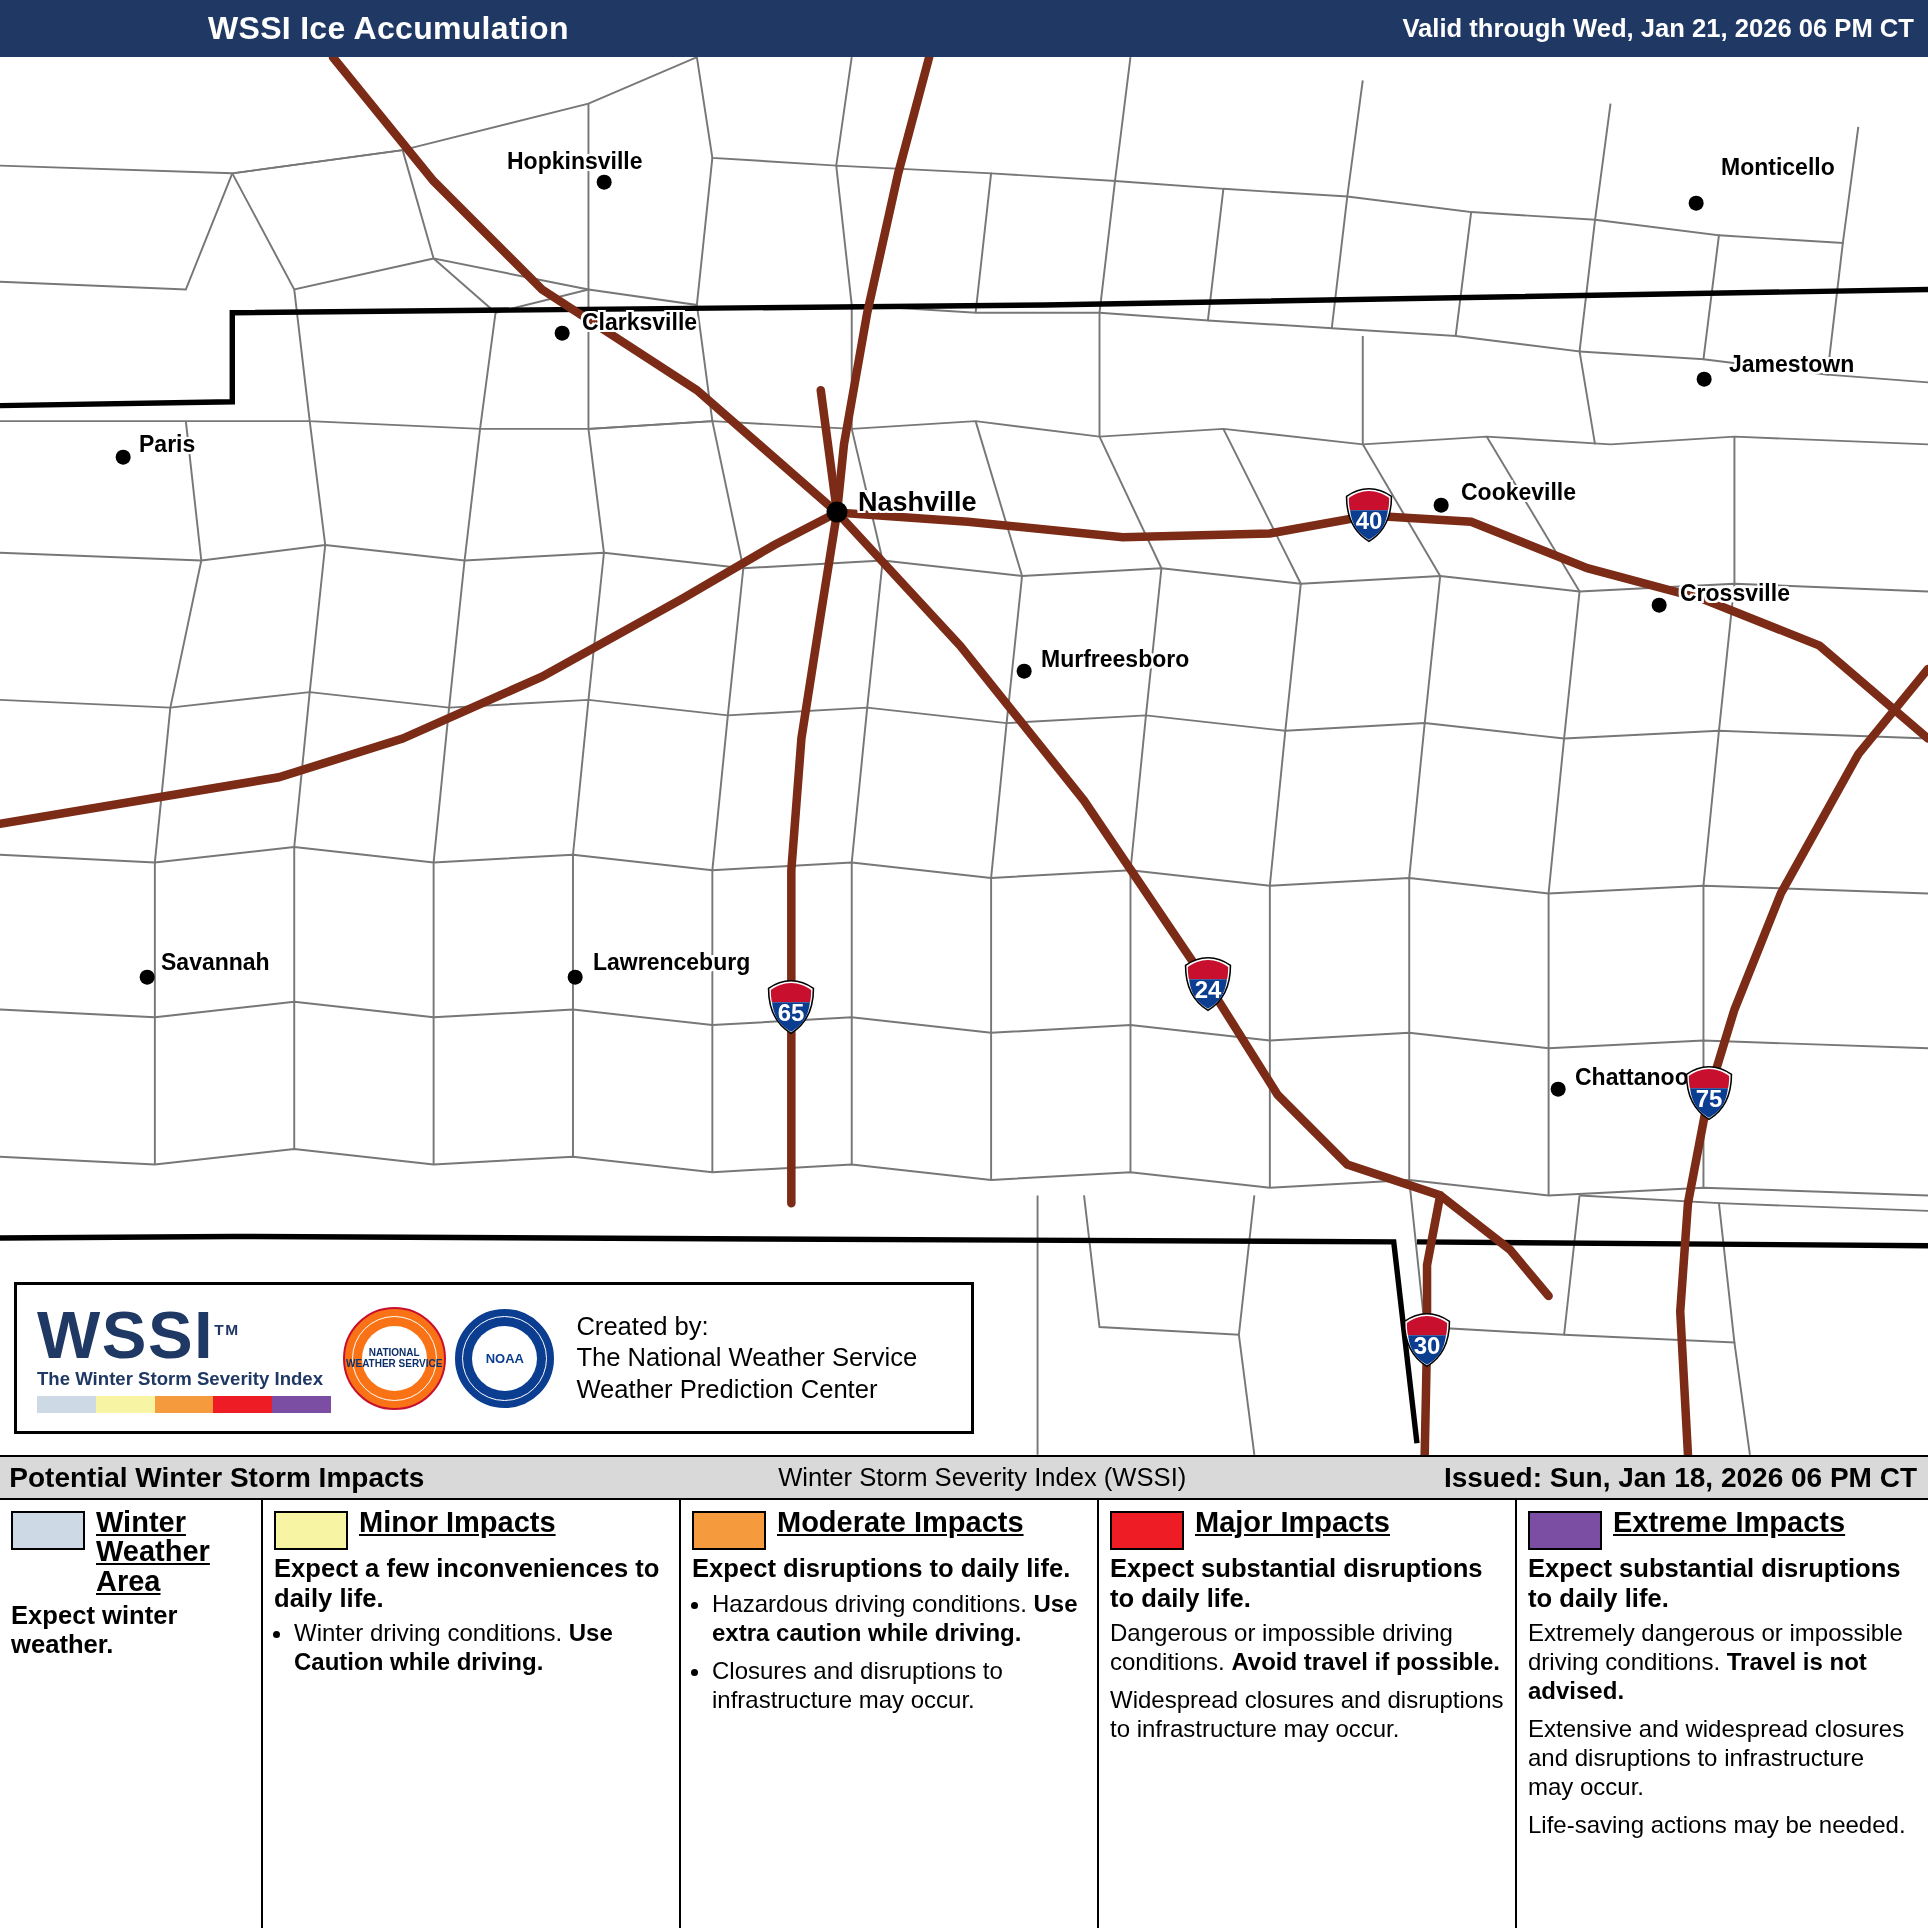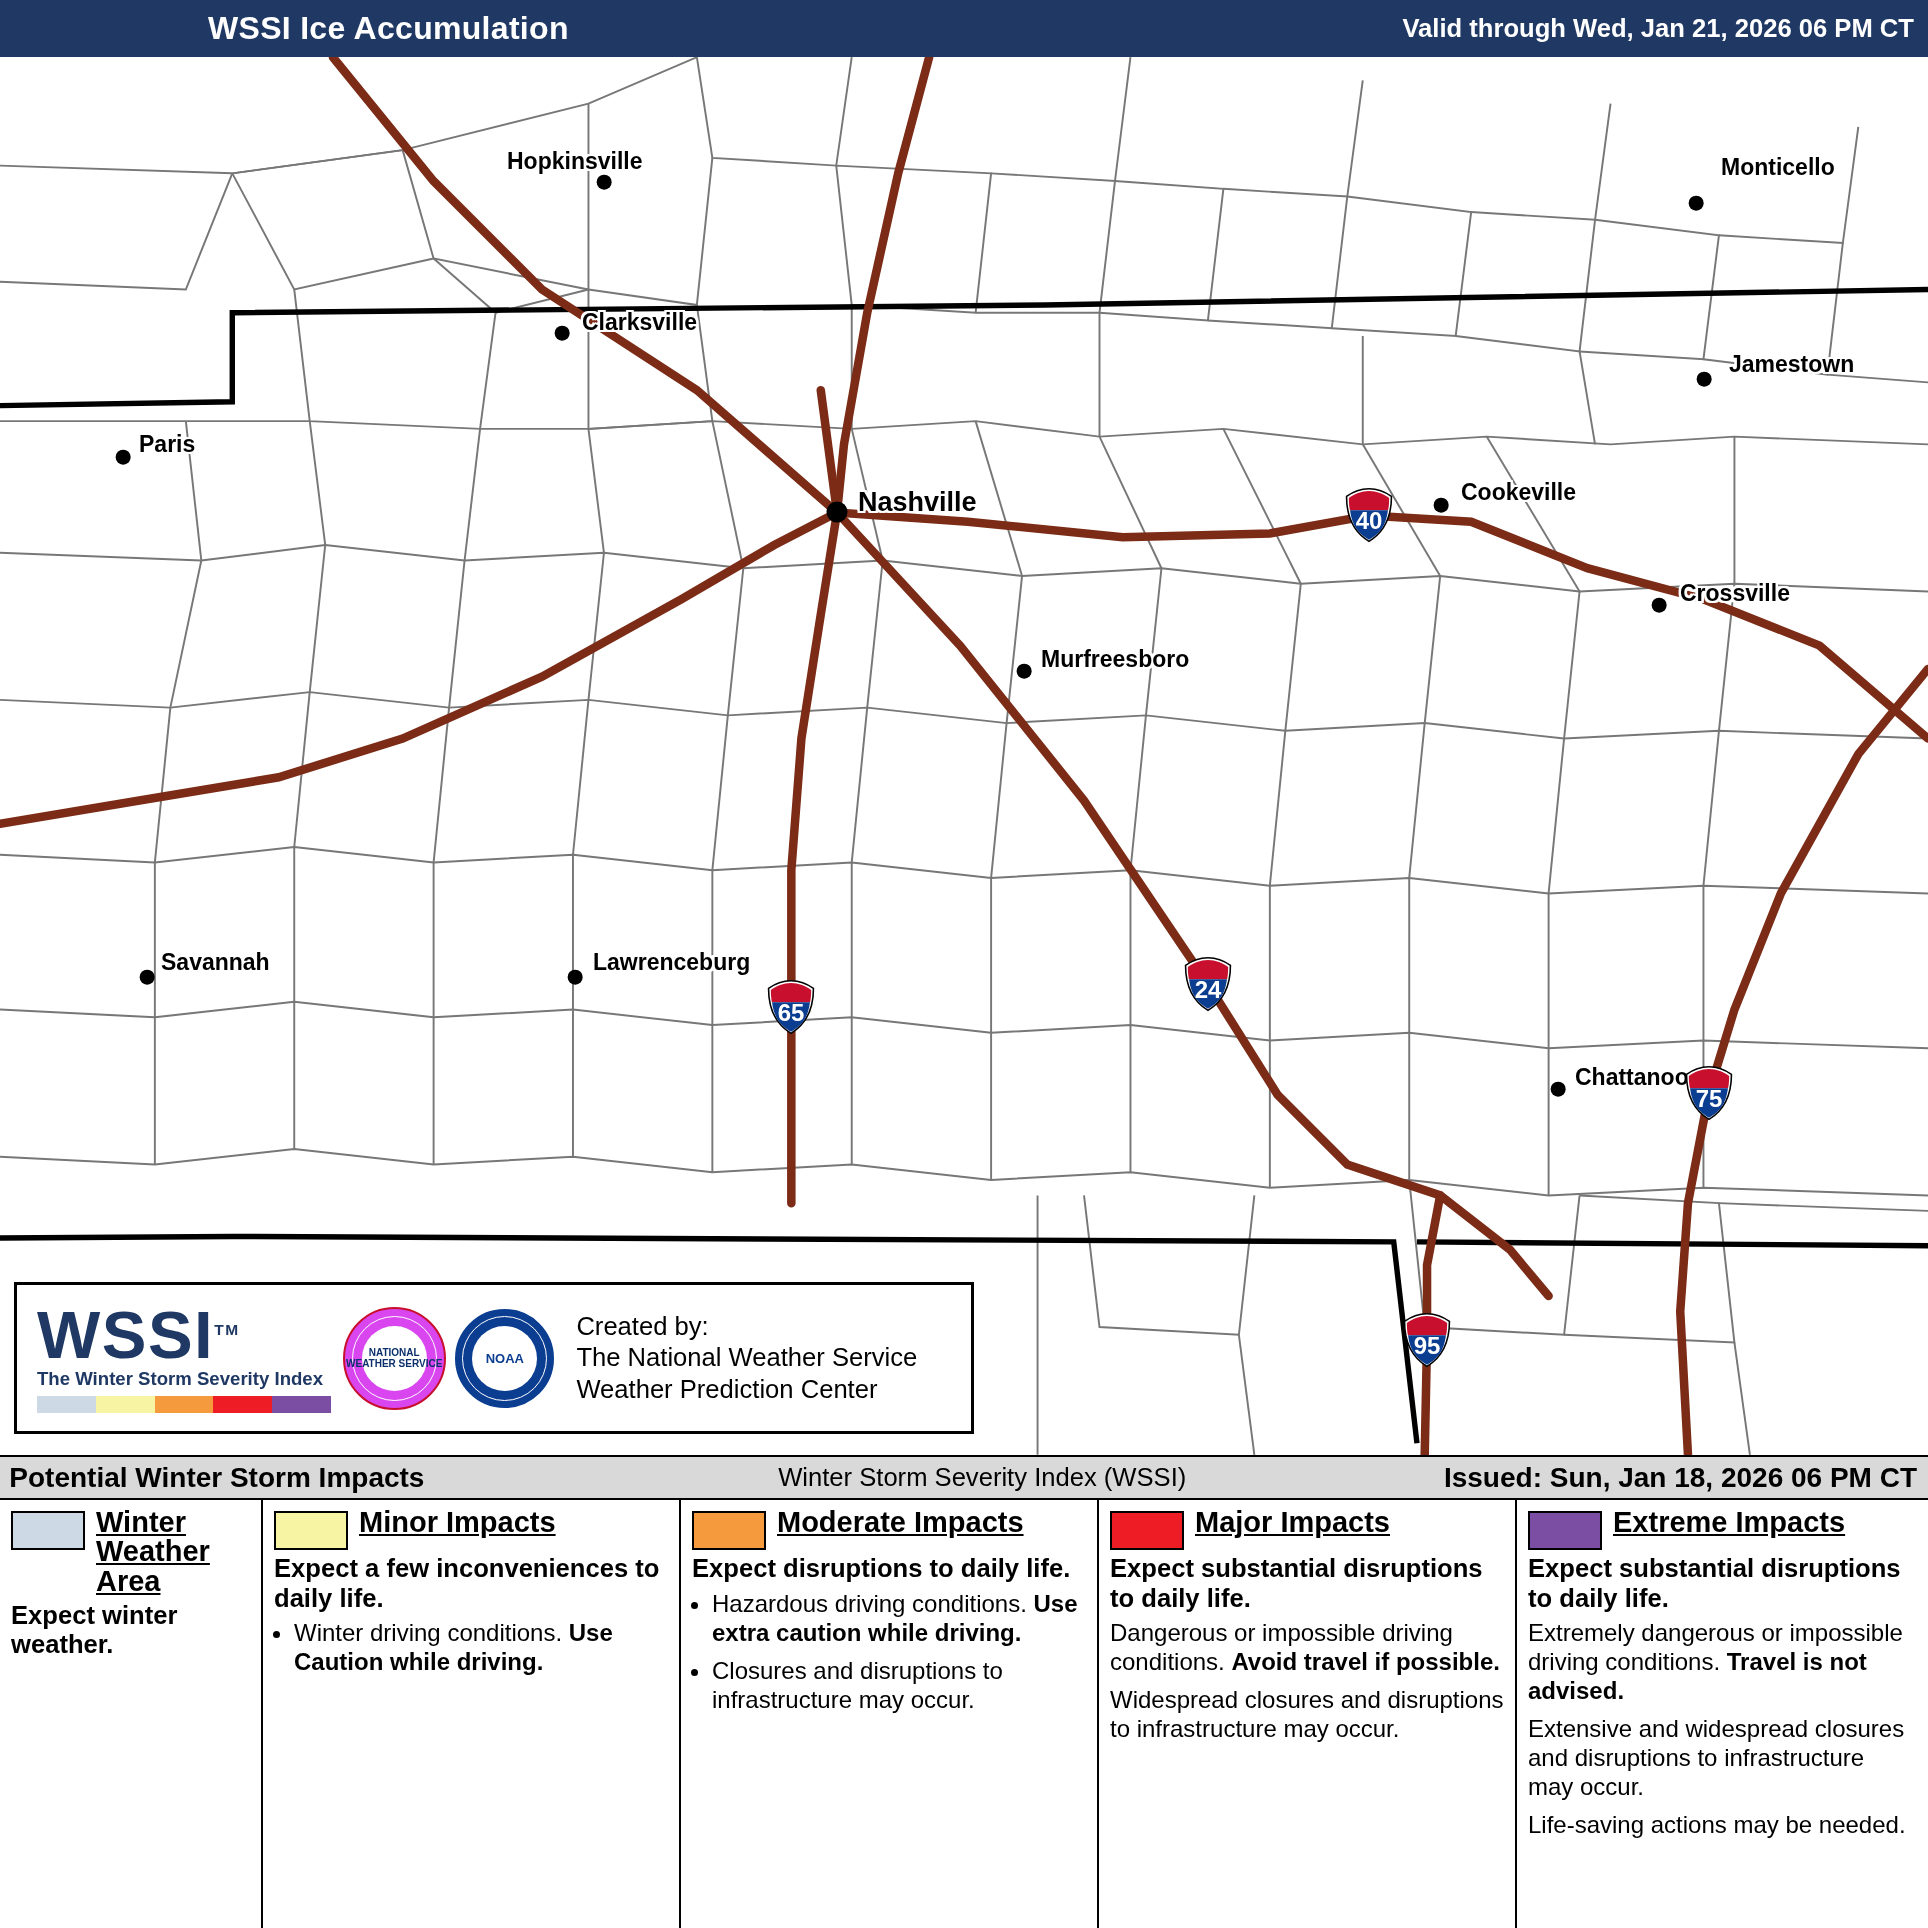--- a/index.html
+++ b/index.html
@@ -60,21 +60,21 @@
     font-size:67px;font-weight:bold;color:#1f3864;letter-spacing:1.5px;line-height:.95;
     font-family:"Liberation Sans",sans-serif;
   }
   .logo-wssi .tm{font-size:15.5px;vertical-align:super;}
   .logo-wssi .sub{font-size:18.6px;font-weight:bold;color:#1f3864;margin-top:1.5px;}
   .logo-swatches{display:flex;margin-top:6.2px;width:294px;height:17px;}
   .logo-swatches div{flex:1;height:17px;}
 
   .seals{display:flex;align-items:center;gap:7.7px;margin-left:7.7px;}
   .seal{width:99px;height:99px;border-radius:50%;position:relative;}
-  .seal.nws{background:#d946ef;border:2.3px solid #c8102e;}
+  .seal.nws{background:#f97316;border:2.3px solid #c8102e;}
   .seal.noaa{background:#0b3d91;border:2.3px solid #ffffff;}
   .seal .ring{
     position:absolute;inset:7px;border-radius:50%;border:1.5px solid #fff;
   }
   .seal .inner{
     position:absolute;inset:17px;border-radius:50%;
     background:#ffffff;
   }
   .seal.nws .inner{background:#ffffff;}
   .seal-txt{
@@ -325,21 +325,21 @@
             <path d="M6.5 30 C9 50 17 60 31 68 C45 60 53 50 55.5 30 Z" fill="#0b3d91"></path>
           </svg>
           <div class="num">75</div>
         </div>
         <div class="shield" style="left: 1427px; top: 1283px;">
           <svg width="48" height="56" viewBox="0 0 62 72">
             <path d="M31 2 C20 2 10 6 2 12 C2 34 8 56 31 70 C54 56 60 34 60 12 C52 6 42 2 31 2 Z" fill="#ffffff" stroke="#000" stroke-width="2"></path>
             <path d="M31 5 C21 5 12 9 5 14 C5 22 5.5 26 6.5 30 L55.5 30 C56.5 26 57 22 57 14 C50 9 41 5 31 5 Z" fill="#c8102e"></path>
             <path d="M6.5 30 C9 50 17 60 31 68 C45 60 53 50 55.5 30 Z" fill="#0b3d91"></path>
           </svg>
-          <div class="num">95</div>
+          <div class="num">30</div>
         </div>
       </div>
   </div>
 
   <div class="logo-box">
     <div class="logo-wssi">
       <div class="big"><span>WSSI</span><span class="tm">TM</span></div>
       <div class="sub">The Winter Storm Severity Index</div>
       <div class="logo-swatches" id="logo-swatches">
           <div style="background: rgb(205, 217, 229);"></div>

